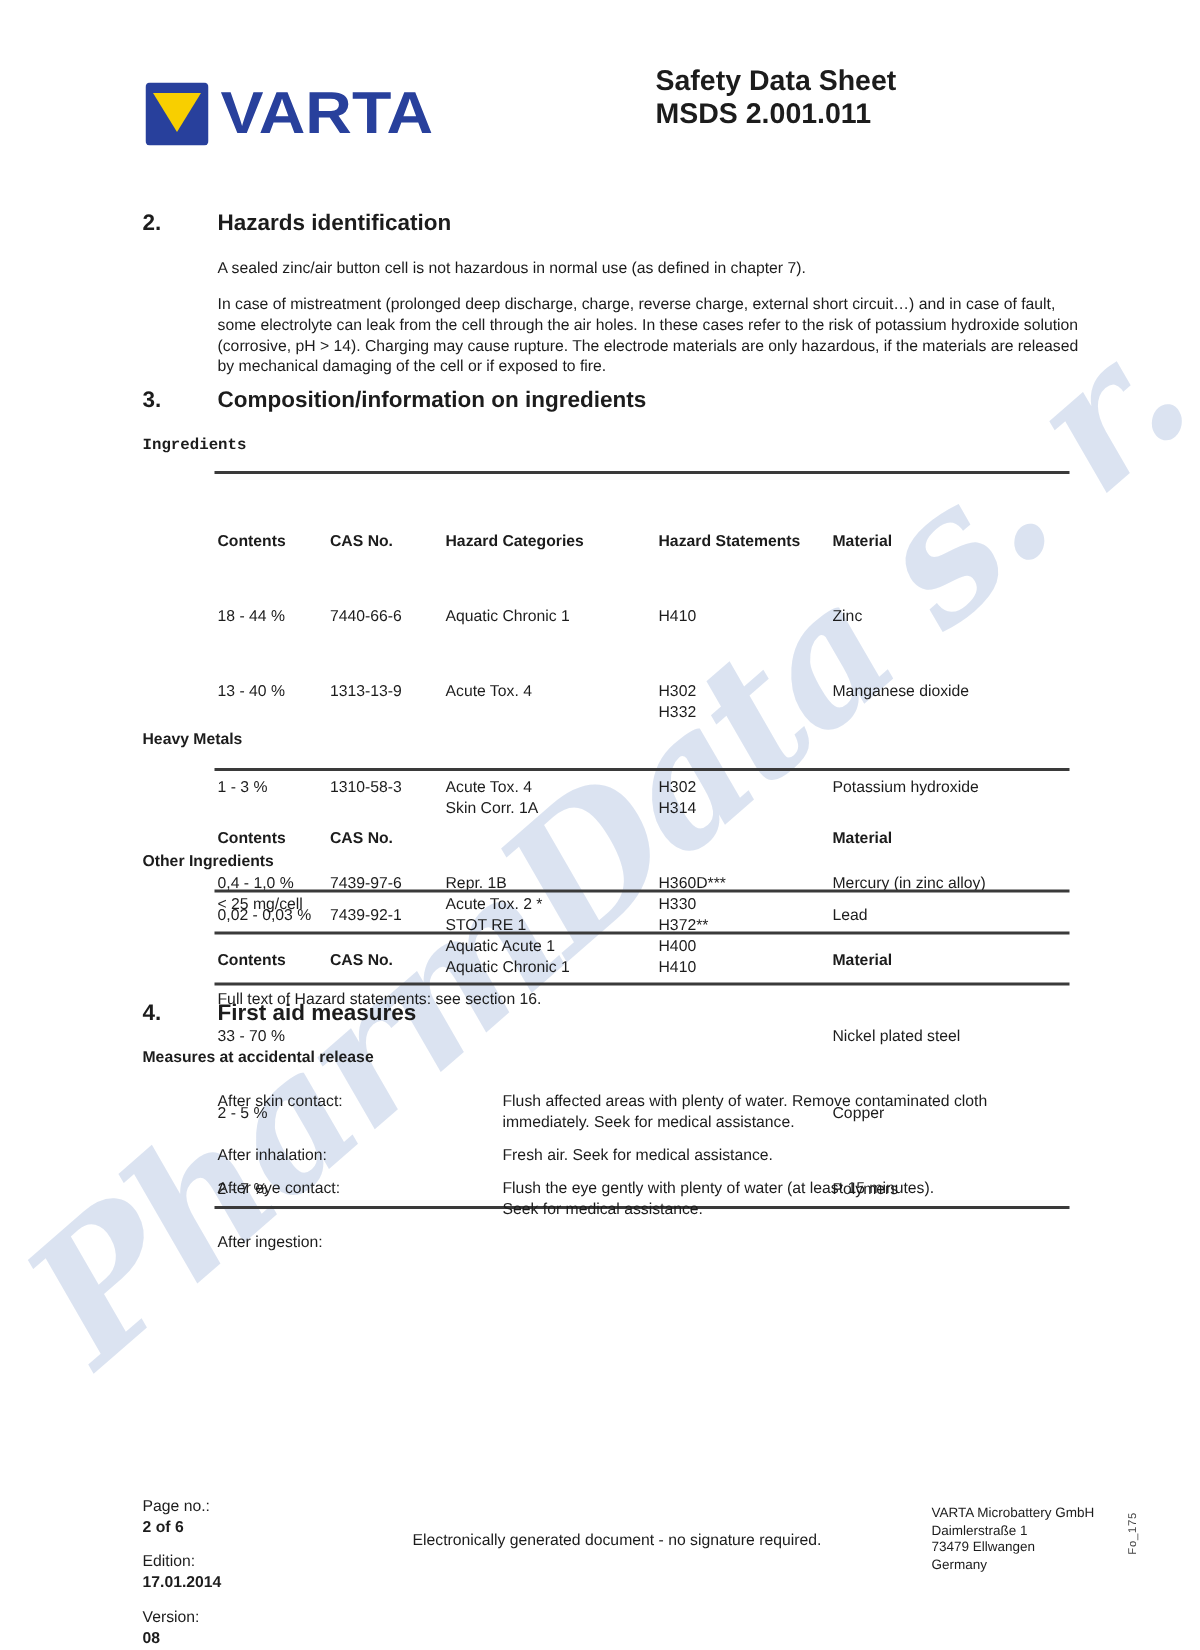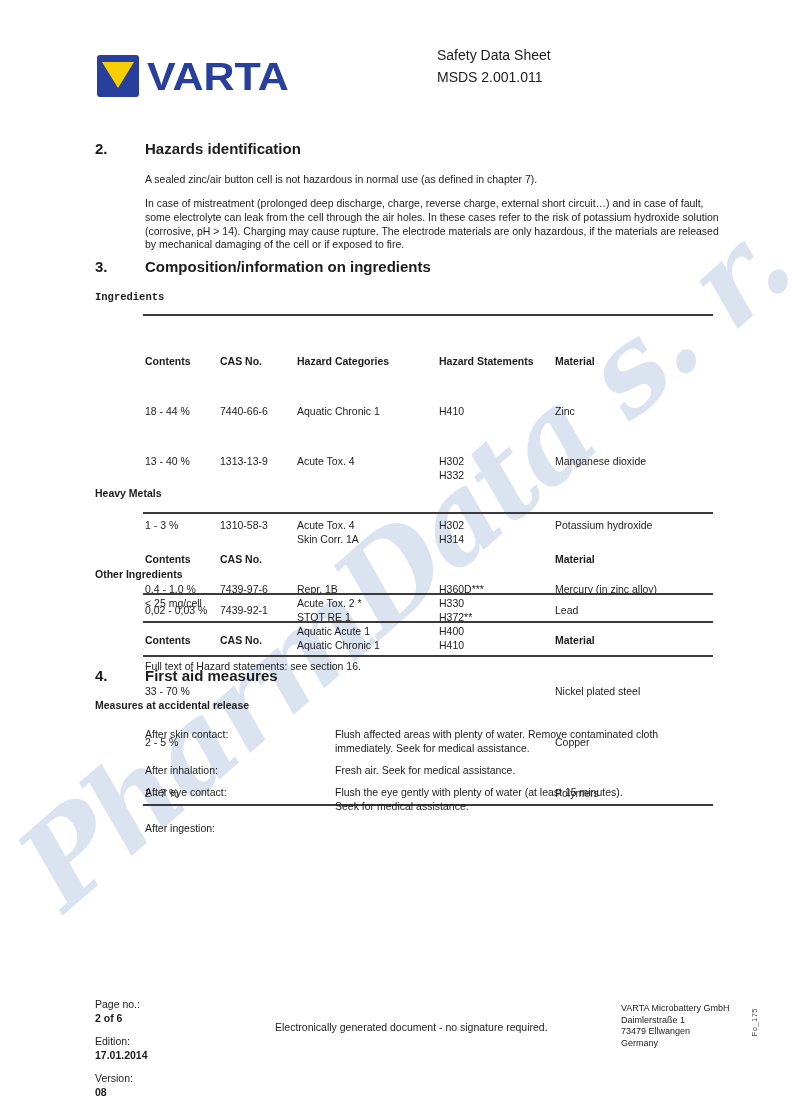--- a/index.html
+++ b/index.html
@@ -17,21 +17,21 @@
     line-height:200px;color:rgba(175,194,224,0.45);z-index:0;pointer-events:none;
   }
   
   .logo{position:absolute;left:97px;top:55px;display:flex;align-items:center;}
   .logo-mark{width:42px;height:42px;display:block;}
   .logo-word{
     font-size:43px;font-weight:800;color:#28409c;letter-spacing:0px;
     margin-left:8px;transform:scaleY(0.92);line-height:42px;
   }
   .doc-titles{position:absolute;left:437px;top:44px;line-height:22px;}
-  .doc-title{font-size:14px;font-weight:normal;}
+  .doc-title{font-size:19px;font-weight:bold;}
   
   .sec-head{position:absolute;left:95px;display:flex;font-size:15px;font-weight:bold;line-height:18px;}
   .sec-num{width:50px;}
   .para{position:absolute;left:145px;width:575px;font-size:10.5px;line-height:13.8px;}
   .sub-label{position:absolute;left:95px;font-size:10.5px;font-weight:bold;}
   
   .tbl{position:absolute;left:143px;width:570px;font-size:10.5px;}
   .tbl-body{border-top:2px solid #3a3a3a;border-bottom:2px solid #3a3a3a;padding:2px 0 3px 0;}
   .trow{display:grid;}
   .ing .trow{grid-template-columns:75px 77px 142px 116px 160px;}

